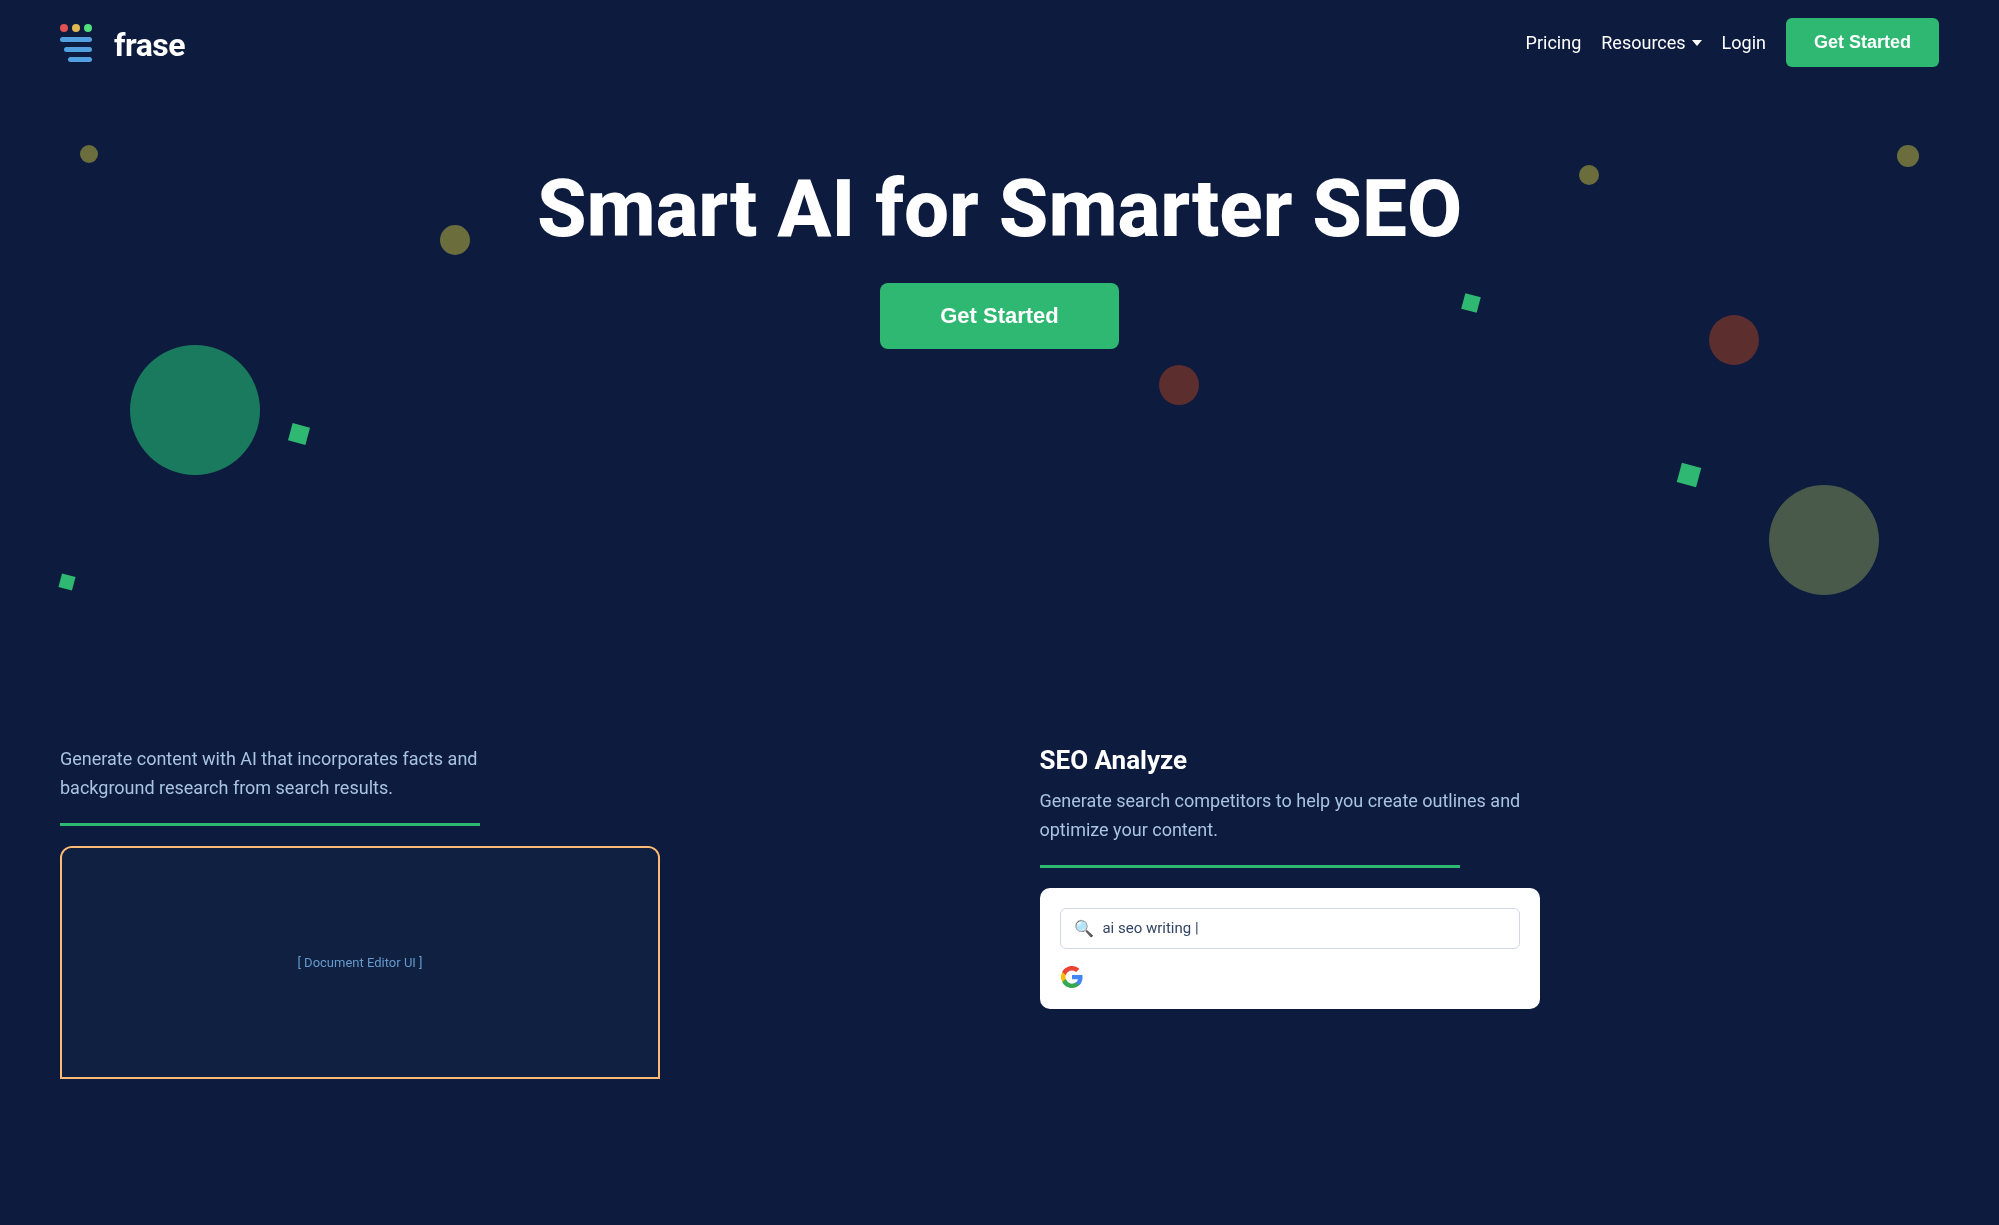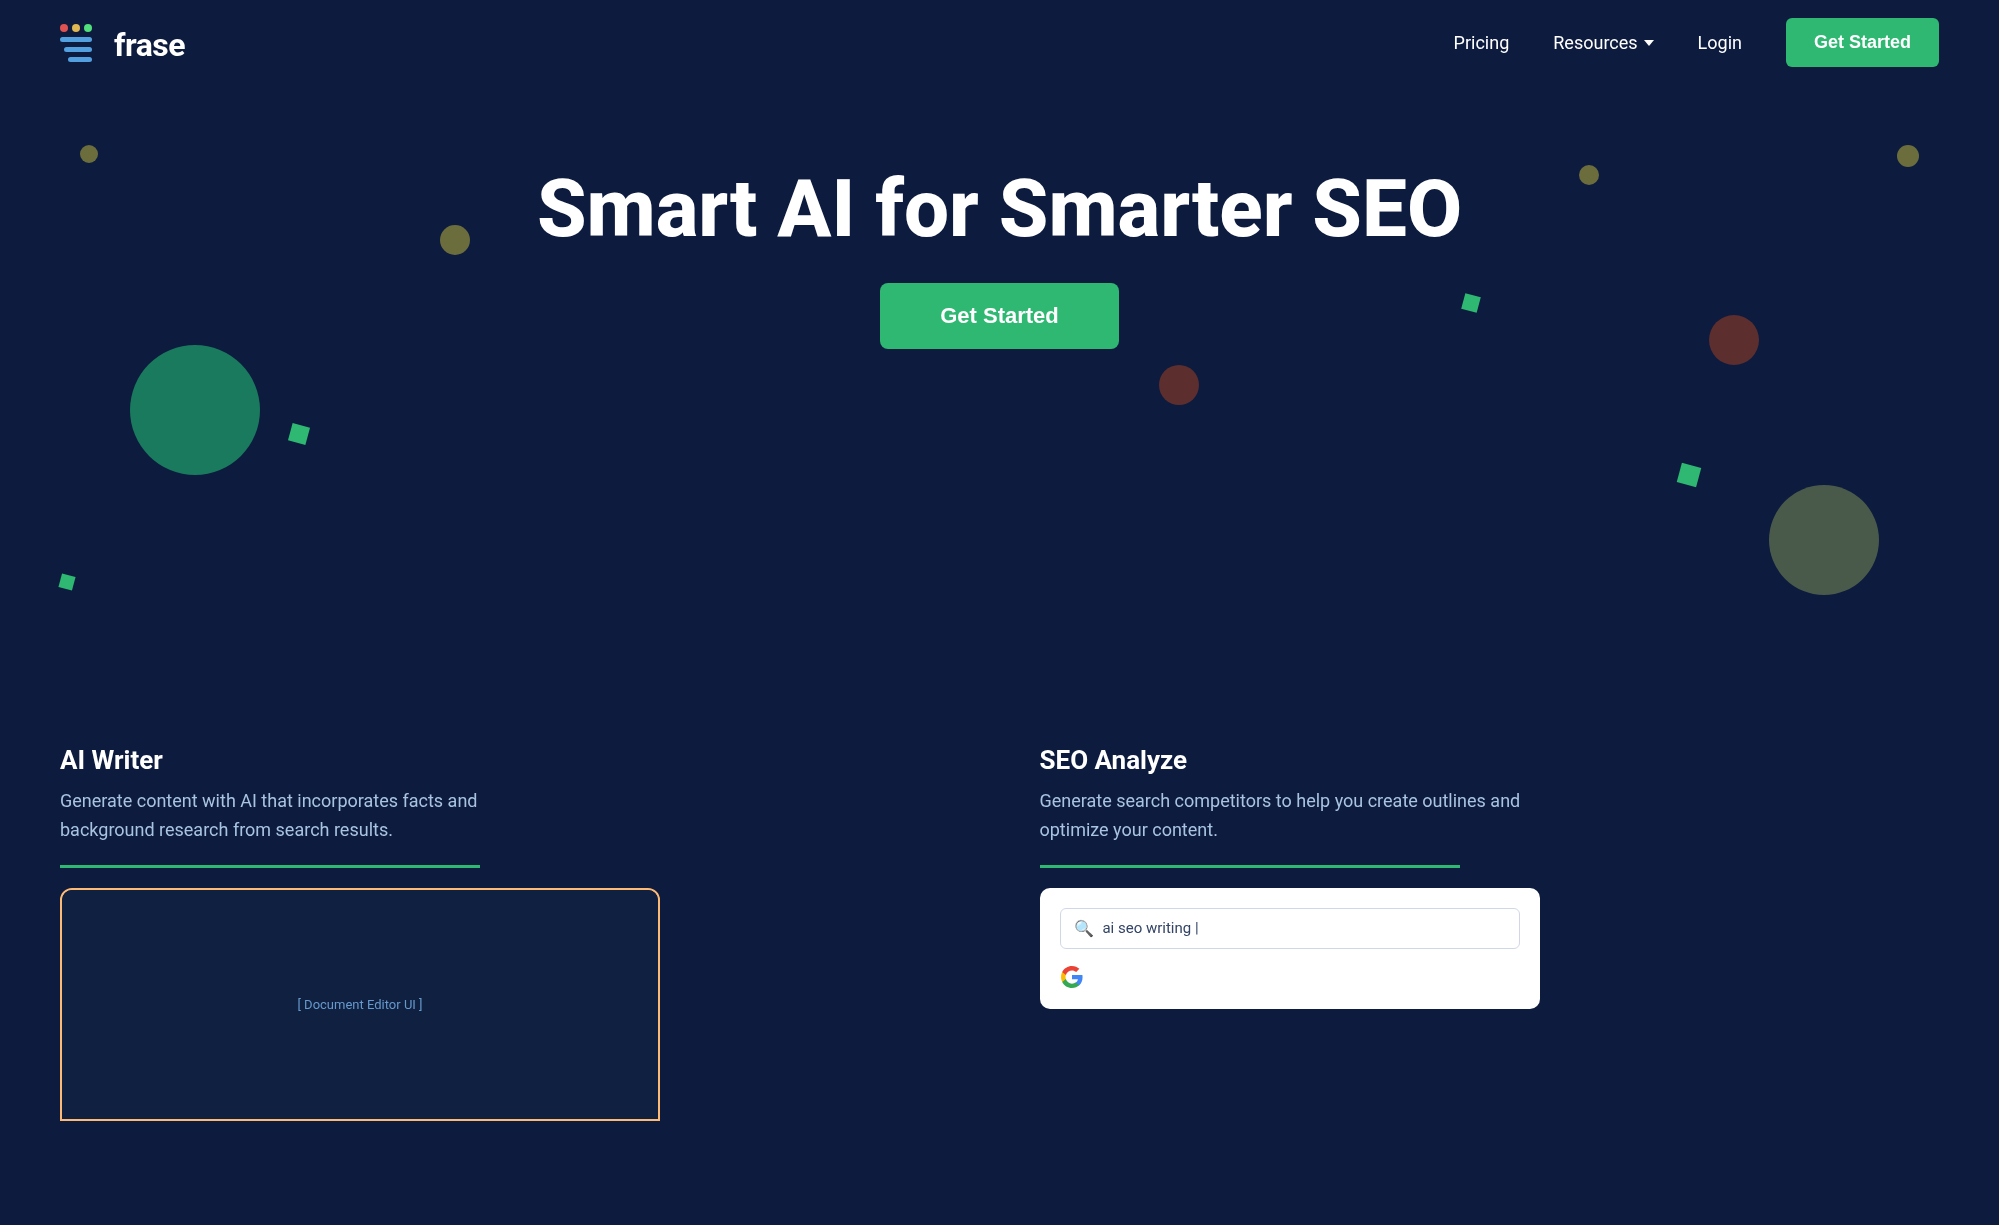--- a/index.html
+++ b/index.html
@@ -66,21 +66,21 @@
     .logo-text {
       font-size: 32px;
       font-weight: 700;
       color: #ffffff;
       letter-spacing: -0.5px;
     }
 
     .nav-links {
       display: flex;
       align-items: center;
-      gap: 44px;
+      gap: 20px;
     }
 
     .nav-link {
       color: #ffffff;
       font-size: 18px;
       text-decoration: none;
       cursor: pointer;
       font-weight: 400;
     }
 
@@ -341,21 +341,20 @@
   <div class="shape-circle-maroon" style="width:50px;height:50px;top:230px;right:240px;"></div>
 
   <h1 class="hero-title">Smart AI for Smarter SEO</h1>
   <button class="btn-get-started-hero">Get Started</button>
 </section>
 
 <div class="bottom-section">
   <div class="features-section">
 
     <div class="feature-col">
-      <div class="feature-title">AI Writer</div>
       <div class="feature-desc">Generate content with AI that incorporates facts and background research from search results.</div>
       <div class="feature-underline"></div>
 
       <div class="laptop-mock">
         <div class="laptop-screen">
           <span class="laptop-screen-content">[ Document Editor UI ]</span>
         </div>
       </div>
     </div>
 

